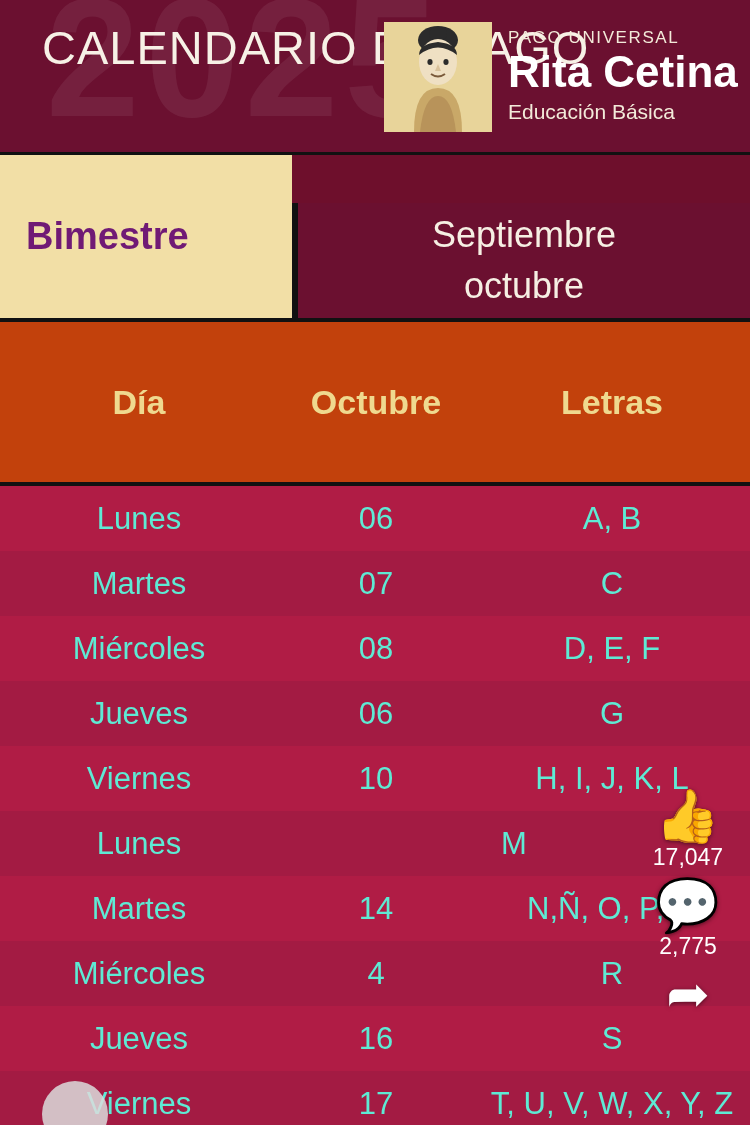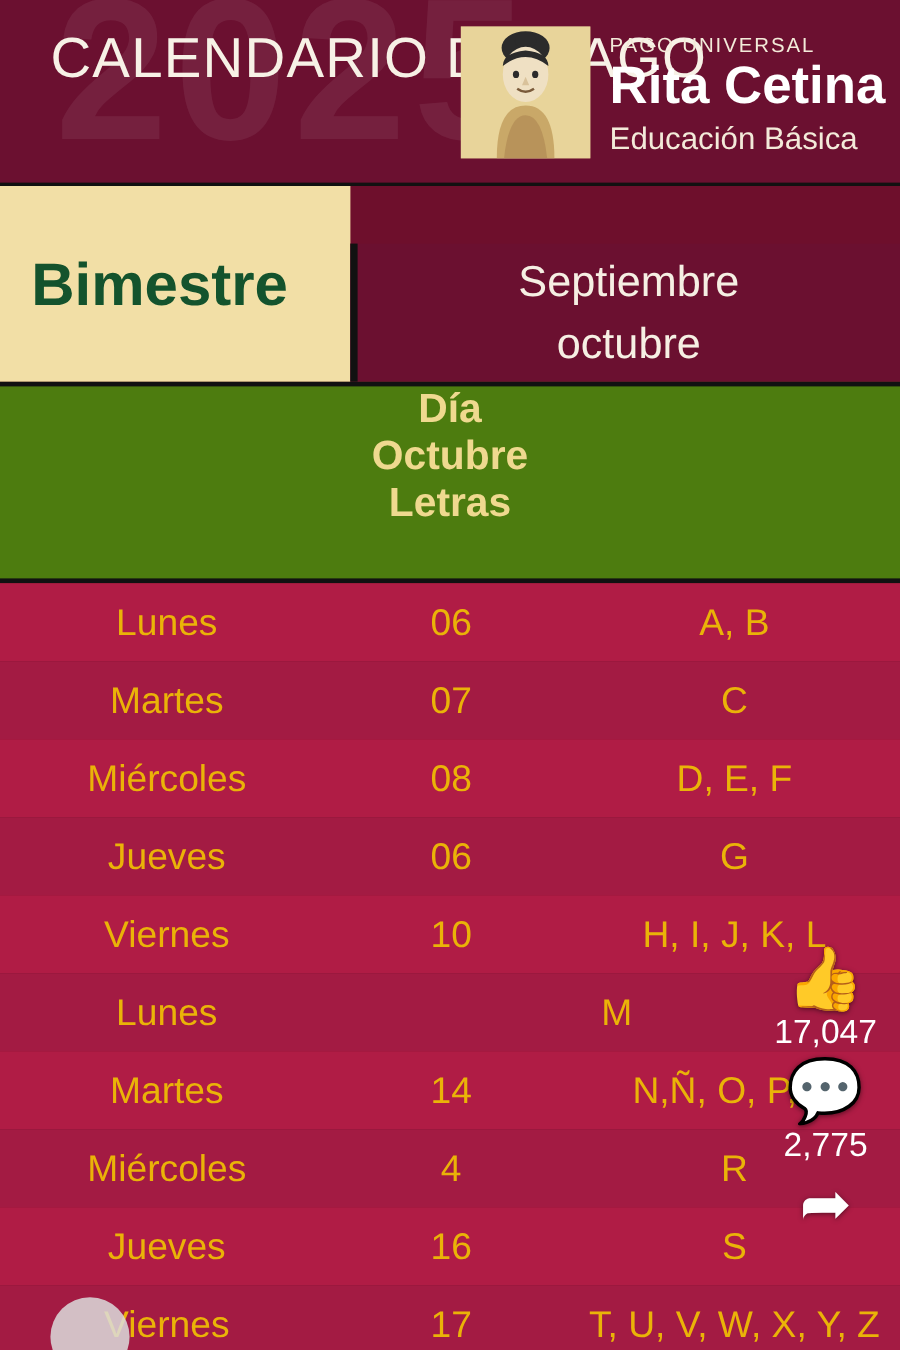--- a/index.html
+++ b/index.html
@@ -68,39 +68,39 @@
   }
   .brand .main {
     font-size: 44px;
     font-weight: bold;
     line-height: 1.0;
     margin-top: 2px;
     letter-spacing: 0px;
     white-space: nowrap;
   }
   .brand .sub {
-    font-size: 26px;
+    font-size: 21px;
     margin-top: 6px;
     color: #f3ead9;
   }
 
   
   .bimestre-row {
     display: flex;
     height: 166px;
     border-top: 3px solid #111;
   }
   .bimestre-label {
     width: 292px;
     background: #f2dfa6;
-    color: #14532d;
+    color: #701a75;
     display: flex;
     align-items: center;
     padding-left: 26px;
-    font-size: 50px;
+    font-size: 38px;
     font-weight: bold;
   }
   .bimestre-value {
     flex: 1;
     background: #6b1030;
     color: #f6efe3;
     display: flex;
     flex-direction: column;
     align-items: center;
     justify-content: center;
@@ -108,40 +108,39 @@
     font-weight: 300;
     line-height: 1.4;
     border-left: 6px solid #111;
     margin-top: 48px;
   }
 
   
   .table-head {
     display: flex;
     height: 168px;
-    background: #4d7c0f;
+    background: #c2410c;
     align-items: center;
     border-top: 4px solid #111;
     border-bottom: 4px solid #111;
-    flex-direction: column;
   }
   .table-head .cell {
     color: #efd98f;
     font-size: 34px;
     font-weight: bold;
     text-align: center;
   }
 
   
   .rows { position: relative; }
   .row {
     display: flex;
     align-items: center;
     height: 65px;
-    color: #eab308;
+    color: #5eead4;
   }
   .row.odd  { background: #b01c45; }
   .row.even { background: #a31b43; }
   .row .cell { text-align: center; font-size: 31px; font-weight: 300; }
 
   .col-dia    { width: 278px; }
   .col-num    { width: 196px; }
   .col-letras { flex: 1; }
 
   
@@ -155,21 +154,21 @@
   }
   .reaction { margin-bottom: 8px; }
   .reaction .glyph {
     font-size: 52px;
     line-height: 1;
     display: block;
     filter: drop-shadow(0 1px 2px rgba(0,0,0,.5));
   }
   .reaction .count {
     display: block;
-    font-size: 28px;
+    font-size: 23px;
     margin-top: 2px;
   }
   .avatar-blob {
     position: absolute;
     left: 42px;
     bottom: -22px;
     width: 66px;
     height: 66px;
     border-radius: 50%;
     background: #dcdcdc;

